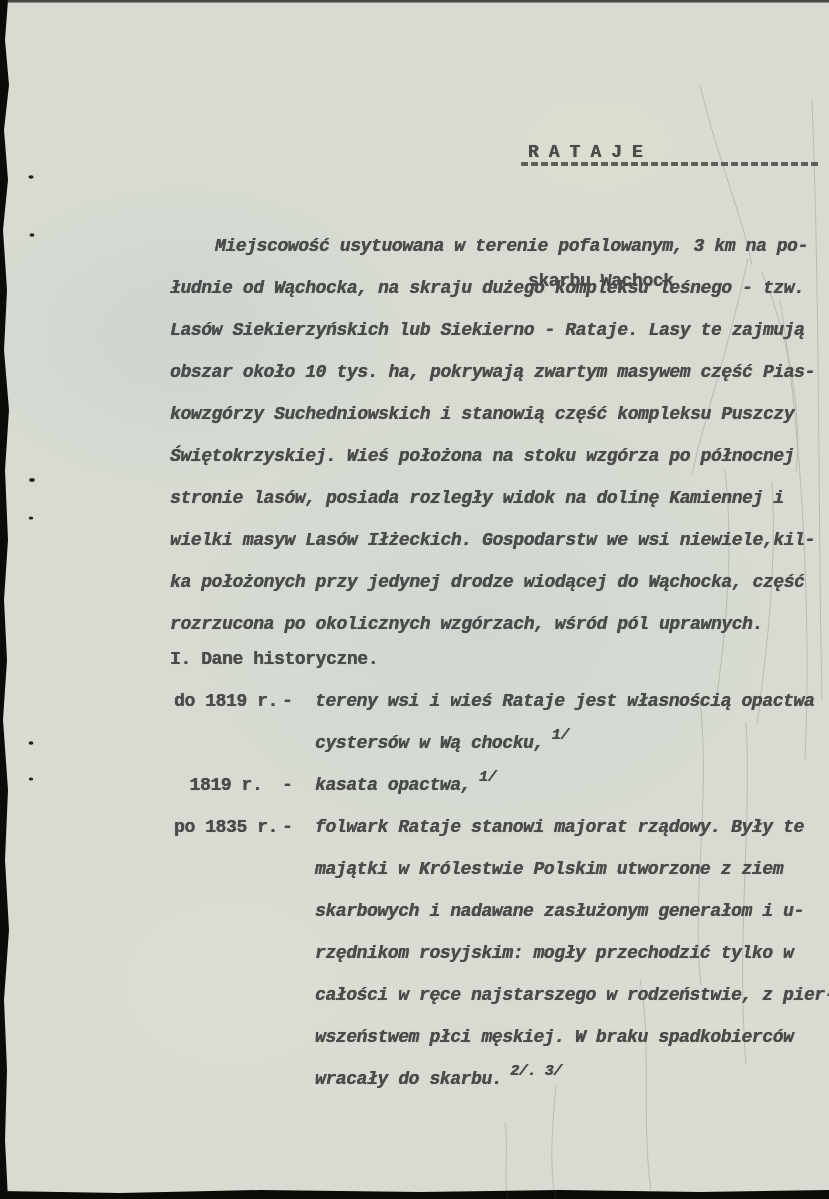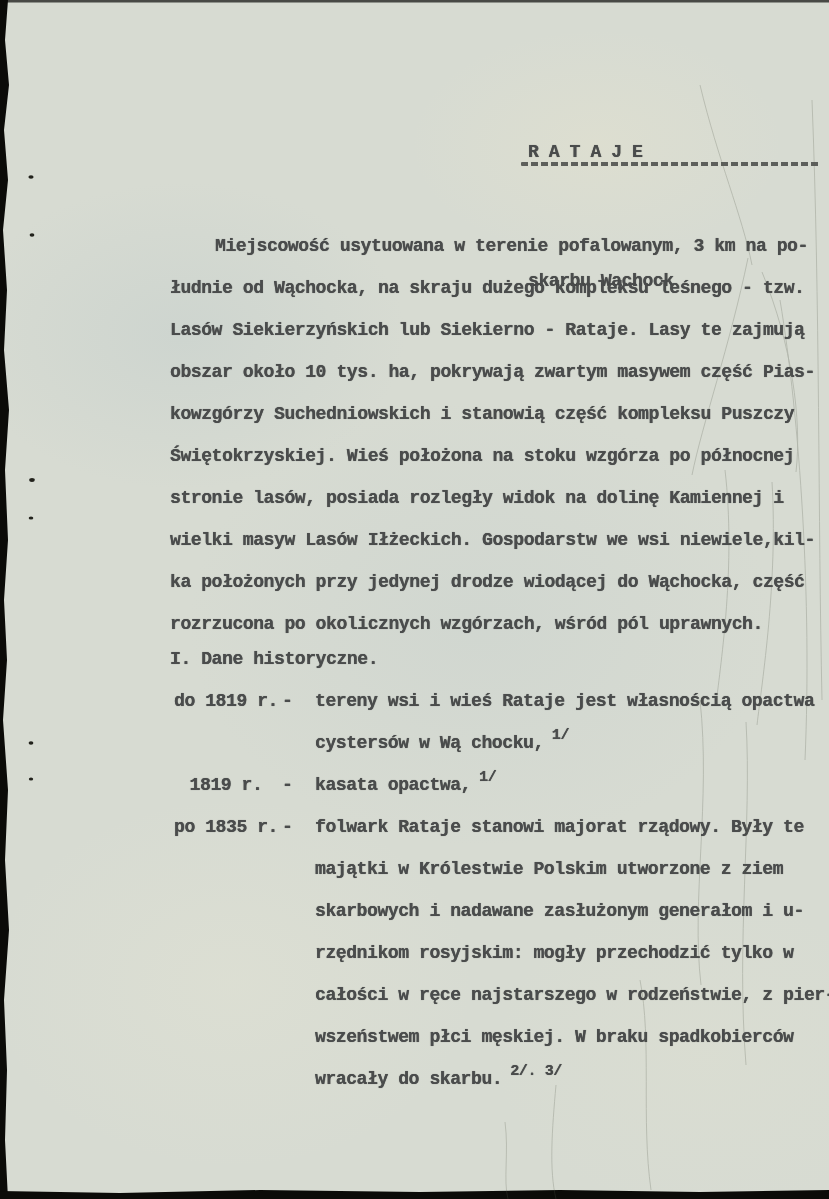--- a/index.html
+++ b/index.html
@@ -20,21 +20,21 @@
     text-shadow:0 0 .7px rgba(62,64,64,.85), .4px .4px .6px rgba(62,64,64,.4);
     white-space:pre;
   }
   .header{position:absolute;top:45px;left:528px;line-height:43px;}
   .rule{
     position:absolute;top:162px;left:521px;width:299px;height:4px;
     background:repeating-linear-gradient(90deg,#3e403e 0 7px,rgba(0,0,0,0) 7px 10px);
     opacity:.8;border-radius:1px;
   }
   .para{position:absolute;top:225px;left:170px;line-height:42px;}
-  .tline{height:42px;}
+  .tline{height:42px;font-style:italic;}
   .tline.indent{text-indent:45px;}
   .section{position:absolute;top:638px;left:170px;line-height:42px;text-align:center;}
   .timeline{position:absolute;top:680px;left:170px;line-height:42px;}
   .entry{display:flex;align-items:flex-start;}
   .elabel{width:112px;flex:0 0 112px;text-align:center;}
   .edash{width:33px;flex:0 0 33px;}
   .ebody{flex:1 1 auto;}
   .sup{
     display:inline-block;position:relative;top:-9px;font-size:15px;margin-left:8px;
   }

